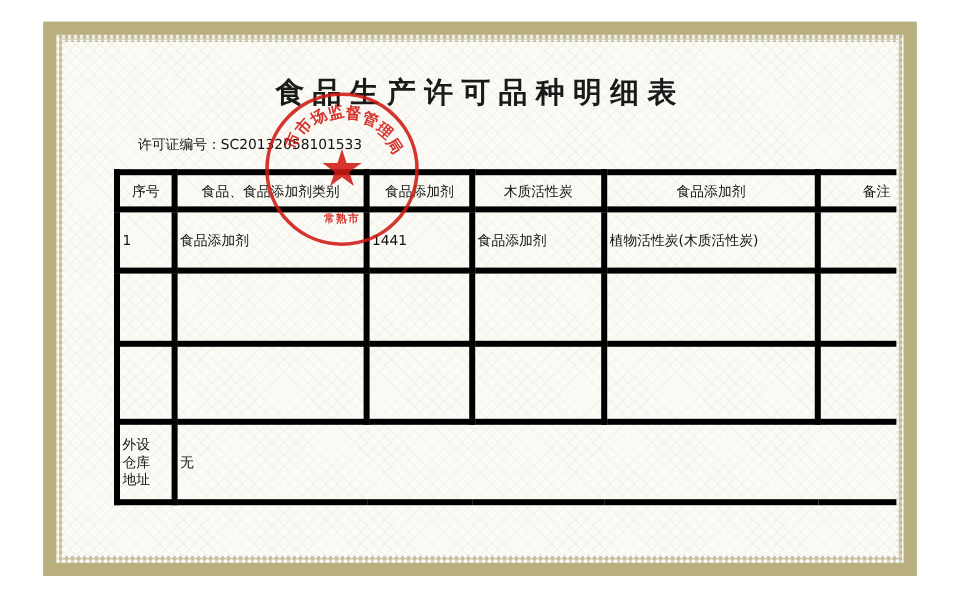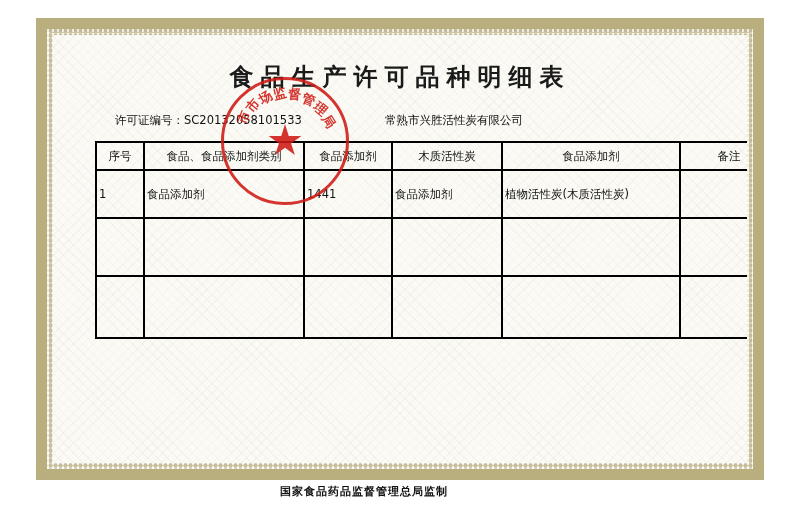--- a/index.html
+++ b/index.html
@@ -133,21 +133,21 @@
     top: 106px;
     right: 42px;
   }
   table.cert {
     border-collapse: collapse;
     width: 100%;
     table-layout: fixed;
     background: transparent;
   }
   table.cert th, table.cert td {
-    border: 2px solid #000000;
+    border: 5px solid #000000;
     font-size: 11.5px;
     color: #111;
     vertical-align: middle;
     padding: 0 2px;
     font-weight: normal;
   }
   table.cert thead th {
     height: 26px;
     font-weight: normal;
   }
@@ -250,21 +250,20 @@
   <div class="sheet">
     <div class="border-outer"></div>
     <div class="border-inner-line"></div>
 
     <div class="inner">
 
       <div class="title">食品生产许可品种明细表</div>
 
       <div class="meta-row">
         <div class="meta-license"><span>许可证编号：</span><span>SC20132058101533</span></div>
-        <div class="meta-company">常熟市兴胜活性炭有限公司</div>
       </div>
 
       <div class="tbl-wrap">
         <table class="cert">
           <colgroup>
             <col class="col-seq">
             <col class="col-cat">
             <col class="col-no">
             <col class="col-name">
             <col class="col-detail">
@@ -298,37 +297,45 @@
               <td></td>
             </tr>
             <tr class="empty-row2">
               <td></td>
               <td></td>
               <td></td>
               <td></td>
               <td></td>
               <td></td>
             </tr>
+            <tr class="addr-row">
+              <td class="addr-label">
+                <div>外设</div>
+                <div>仓库</div>
+                <div>地址</div>
+              </td>
+              <td class="addr-value" colspan="5">无</td>
+            </tr>
           </tbody>
         </table>
       </div>
 
       <div class="seal">
         <div class="ring"></div>
         <div class="star"></div>
         <div class="seal-text">
           <span style="transform: rotate(-68deg) translate(0,-56px) rotate(0deg);">市</span>
           <span style="transform: rotate(-50deg) translate(0,-56px);">市</span>
           <span style="transform: rotate(-32deg) translate(0,-56px);">场</span>
           <span style="transform: rotate(-14deg) translate(0,-56px);">监</span>
           <span style="transform: rotate(4deg) translate(0,-56px);">督</span>
           <span style="transform: rotate(22deg) translate(0,-56px);">管</span>
           <span style="transform: rotate(40deg) translate(0,-56px);">理</span>
           <span style="transform: rotate(58deg) translate(0,-56px);">局</span>
         </div>
+        <div class="bottom-text">常熟市</div>
       </div>
 
     </div>
   </div>
 
-  <div class="footer">国家食品药品监督管理总局监制</div>
 
 </div>
 
 </body></html>

